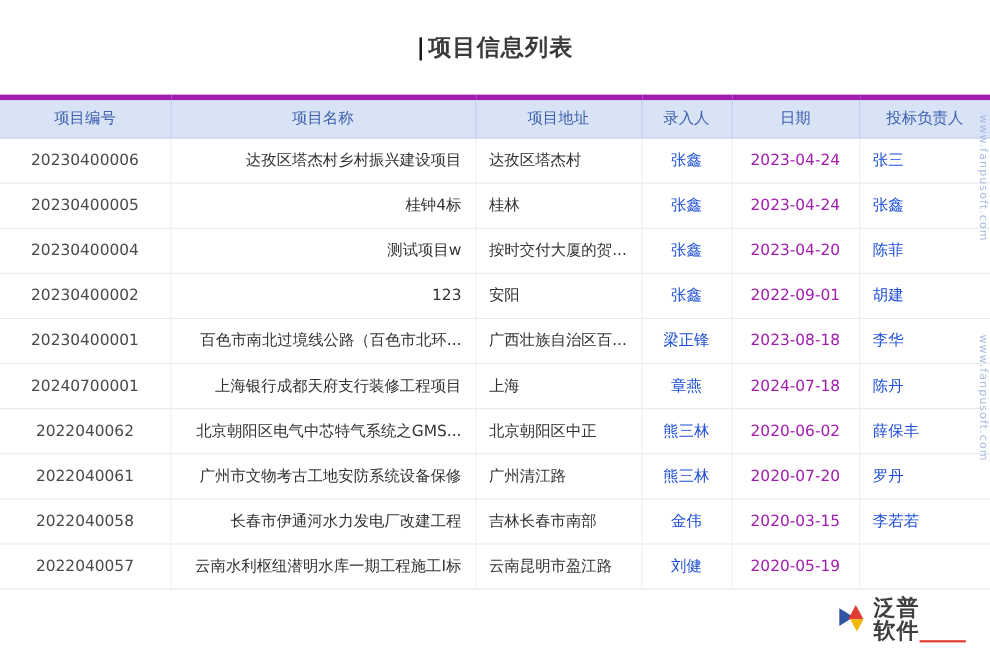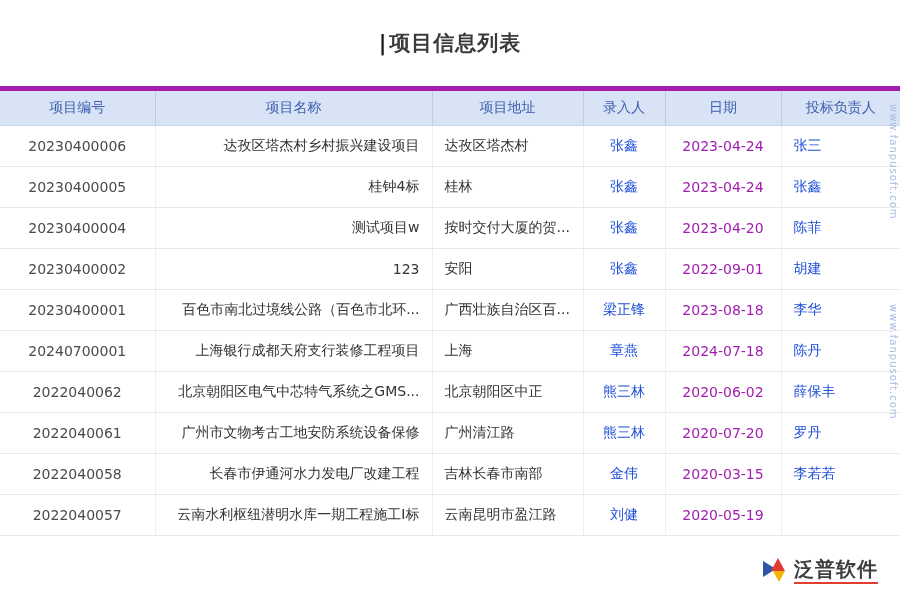--- a/index.html
+++ b/index.html
@@ -102,21 +102,21 @@
     border-left:7px solid transparent;
     border-right:7px solid transparent;
   }
   .logo-mark .tri-yellow {
     position:absolute; left:10px; top:13px;
     width:0; height:0;
     border-top:11px solid #f2b705;
     border-left:6px solid transparent;
     border-right:6px solid transparent;
   }
-  .brand-text-wrap { display:flex; flex-direction:column; align-items:flex-end; }
+  .brand-text-wrap { display:flex; flex-direction:row; align-items:flex-end; }
   .brand-text {
     font-size:20px;
     font-weight:bold;
     color:#3f3f3f;
     letter-spacing:1px;
     line-height:1.05;
   }
   .brand-underline {
     width:100%;
     height:2px;

